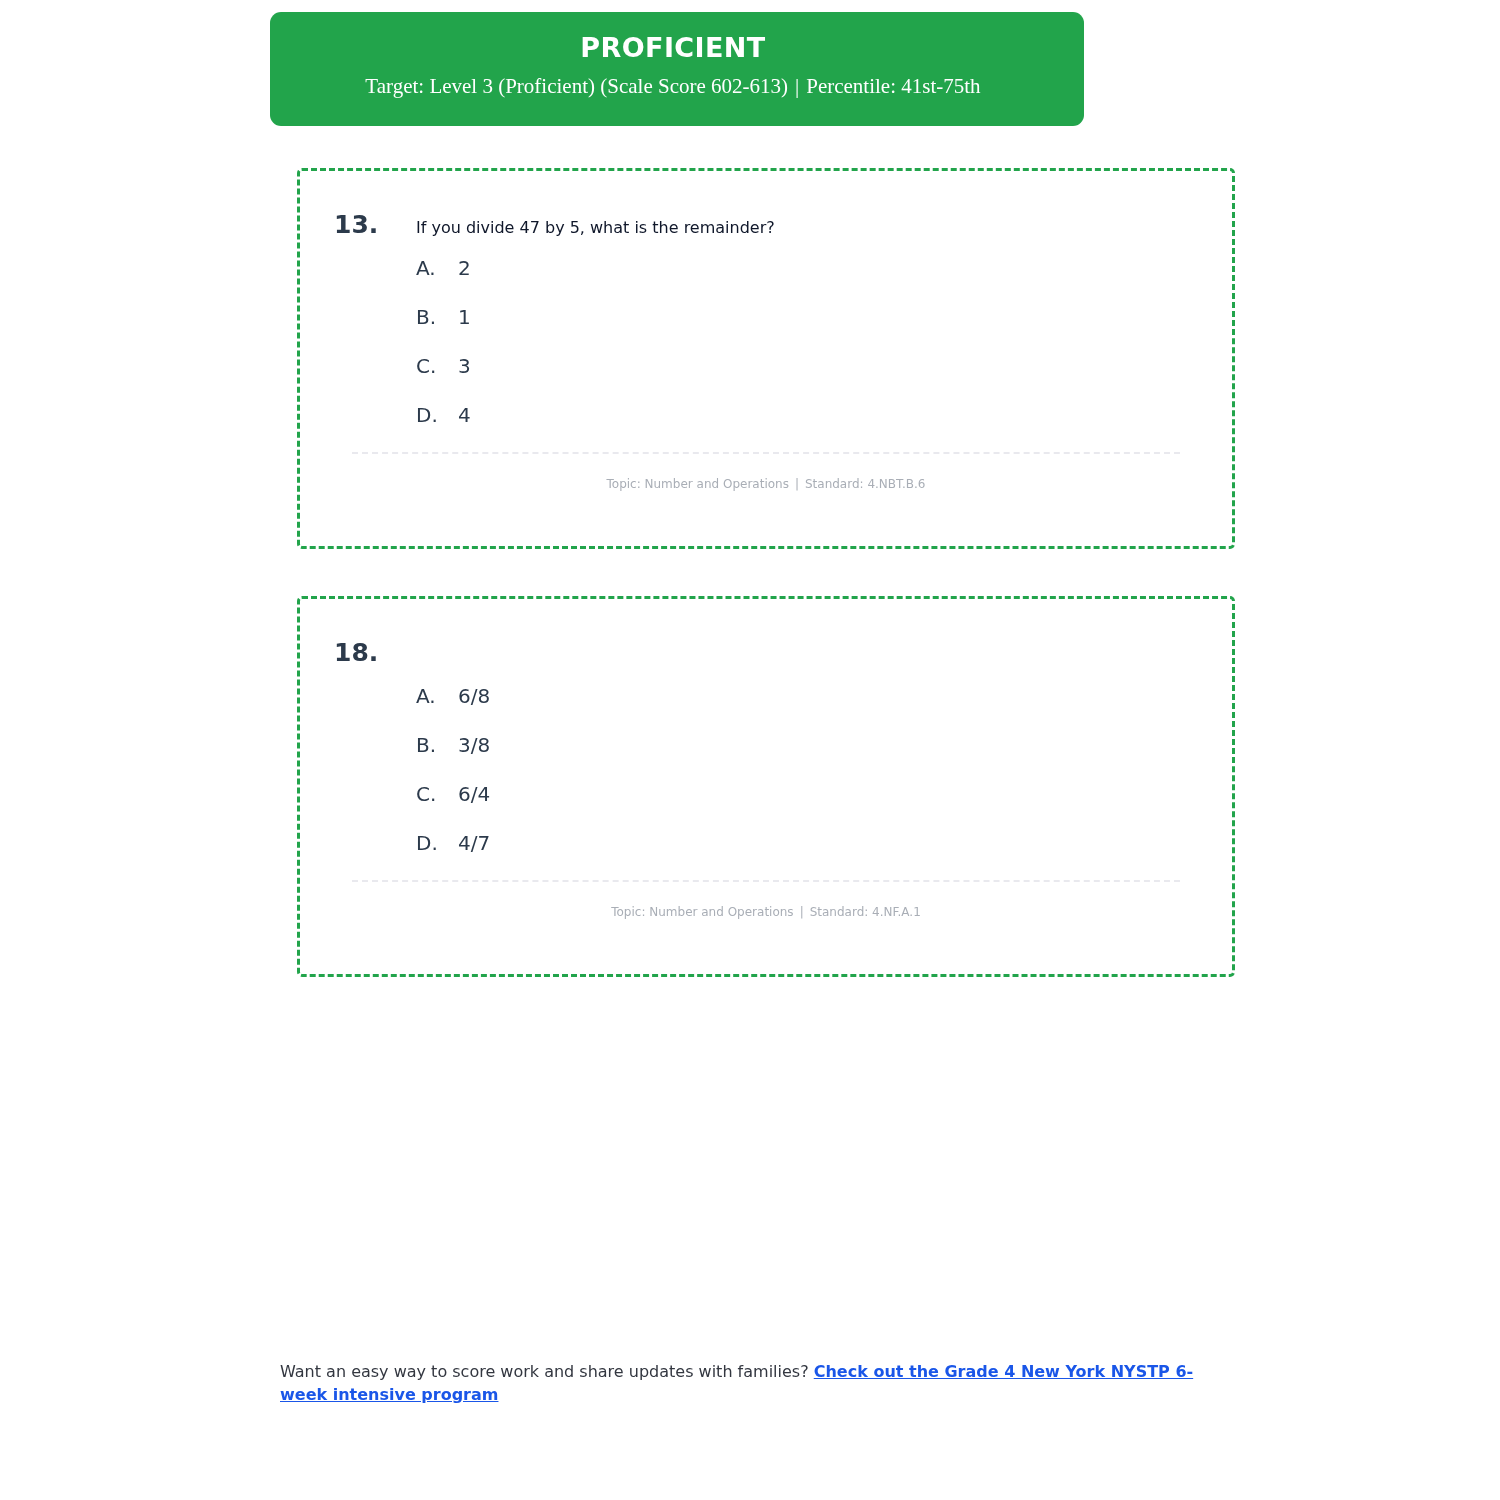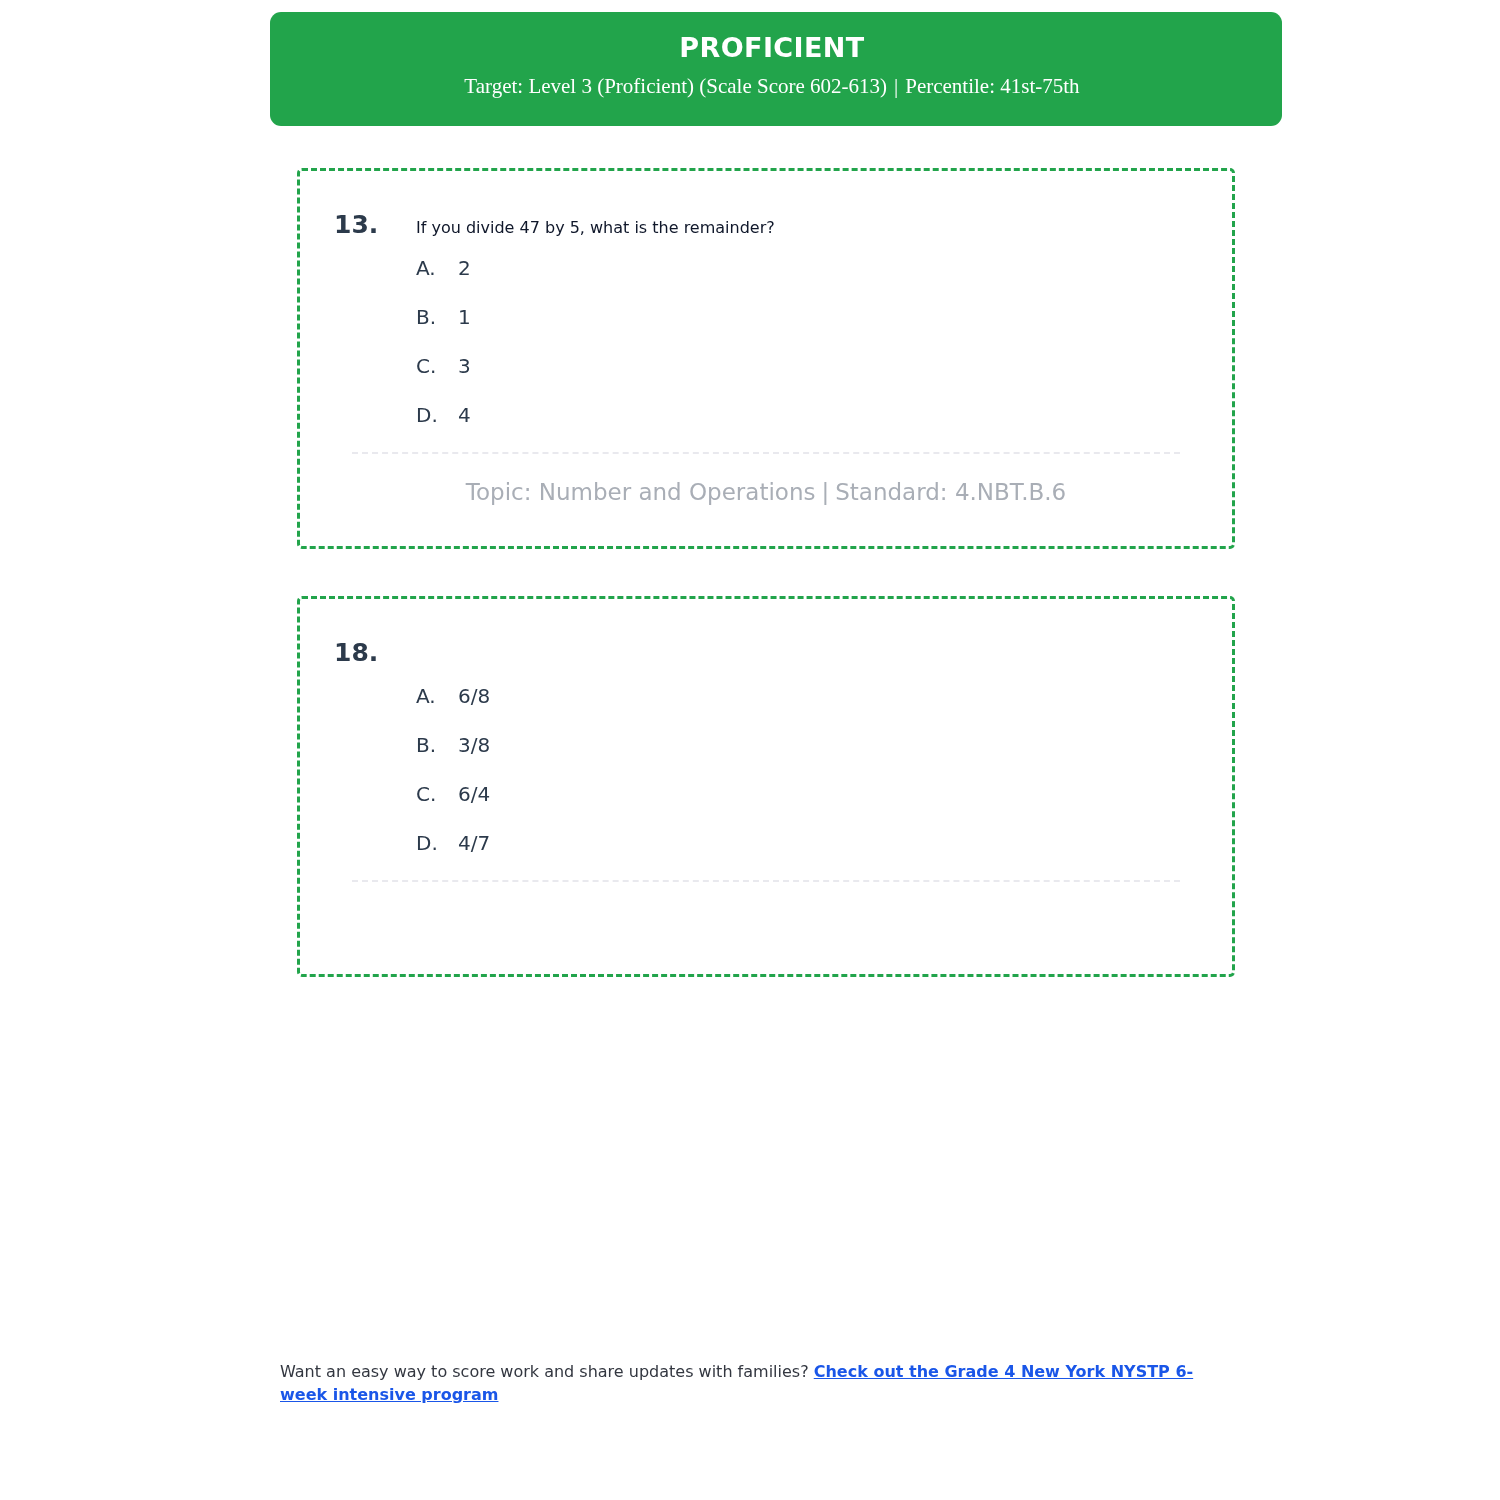--- a/index.html
+++ b/index.html
@@ -19,21 +19,21 @@
     height: 1500px;
     position: relative;
     box-sizing: border-box;
   }
 
   
   .level-banner {
     position: absolute;
     left: 270px;
     top: 12px;
-    width: 1012px;
+    width: 814px;
     box-sizing: border-box;
     background: #22a44b;
     border-radius: 11px;
     padding: 18px 32px 20px 24px;
     text-align: center;
     color: #ffffff;
   }
   .level-title {
     font-size: 27px;
     font-weight: bold;
@@ -109,21 +109,21 @@
     line-height: 1.25;
   }
 
   .card-divider {
     border: 0;
     border-top: 2px dashed #e9e9ee;
     margin: 14px 18px 0 18px;
   }
   .card-meta {
     text-align: center;
-    font-size: 23px;
+    font-size: 12px;
     color: #a9aeb6;
     margin-top: 22px;
     line-height: 1.4;
   }
   .card-meta .sep {
     padding: 0 6px;
   }
 
   
   .page-footer {
@@ -200,20 +200,23 @@
       <li class="option-row">
         <span class="option-letter">C.</span>
         <span class="option-text">6/4</span>
       </li>
       <li class="option-row">
         <span class="option-letter">D.</span>
         <span class="option-text">4/7</span>
       </li>
     </ul>
     <hr class="card-divider">
+    <div class="card-meta">
+      <span>Topic: Number and Operations</span><span class="sep">|</span><span>Standard: 4.NF.A.1</span>
+    </div>
   </div>
 
   <div class="page-footer">
     <span>Want an easy way to score work and share updates with families?</span>
     <span class="footer-link">Check out the Grade 4 New York NYSTP 6-week intensive program</span>
   </div>
 
 </div>
 
 </body></html>

